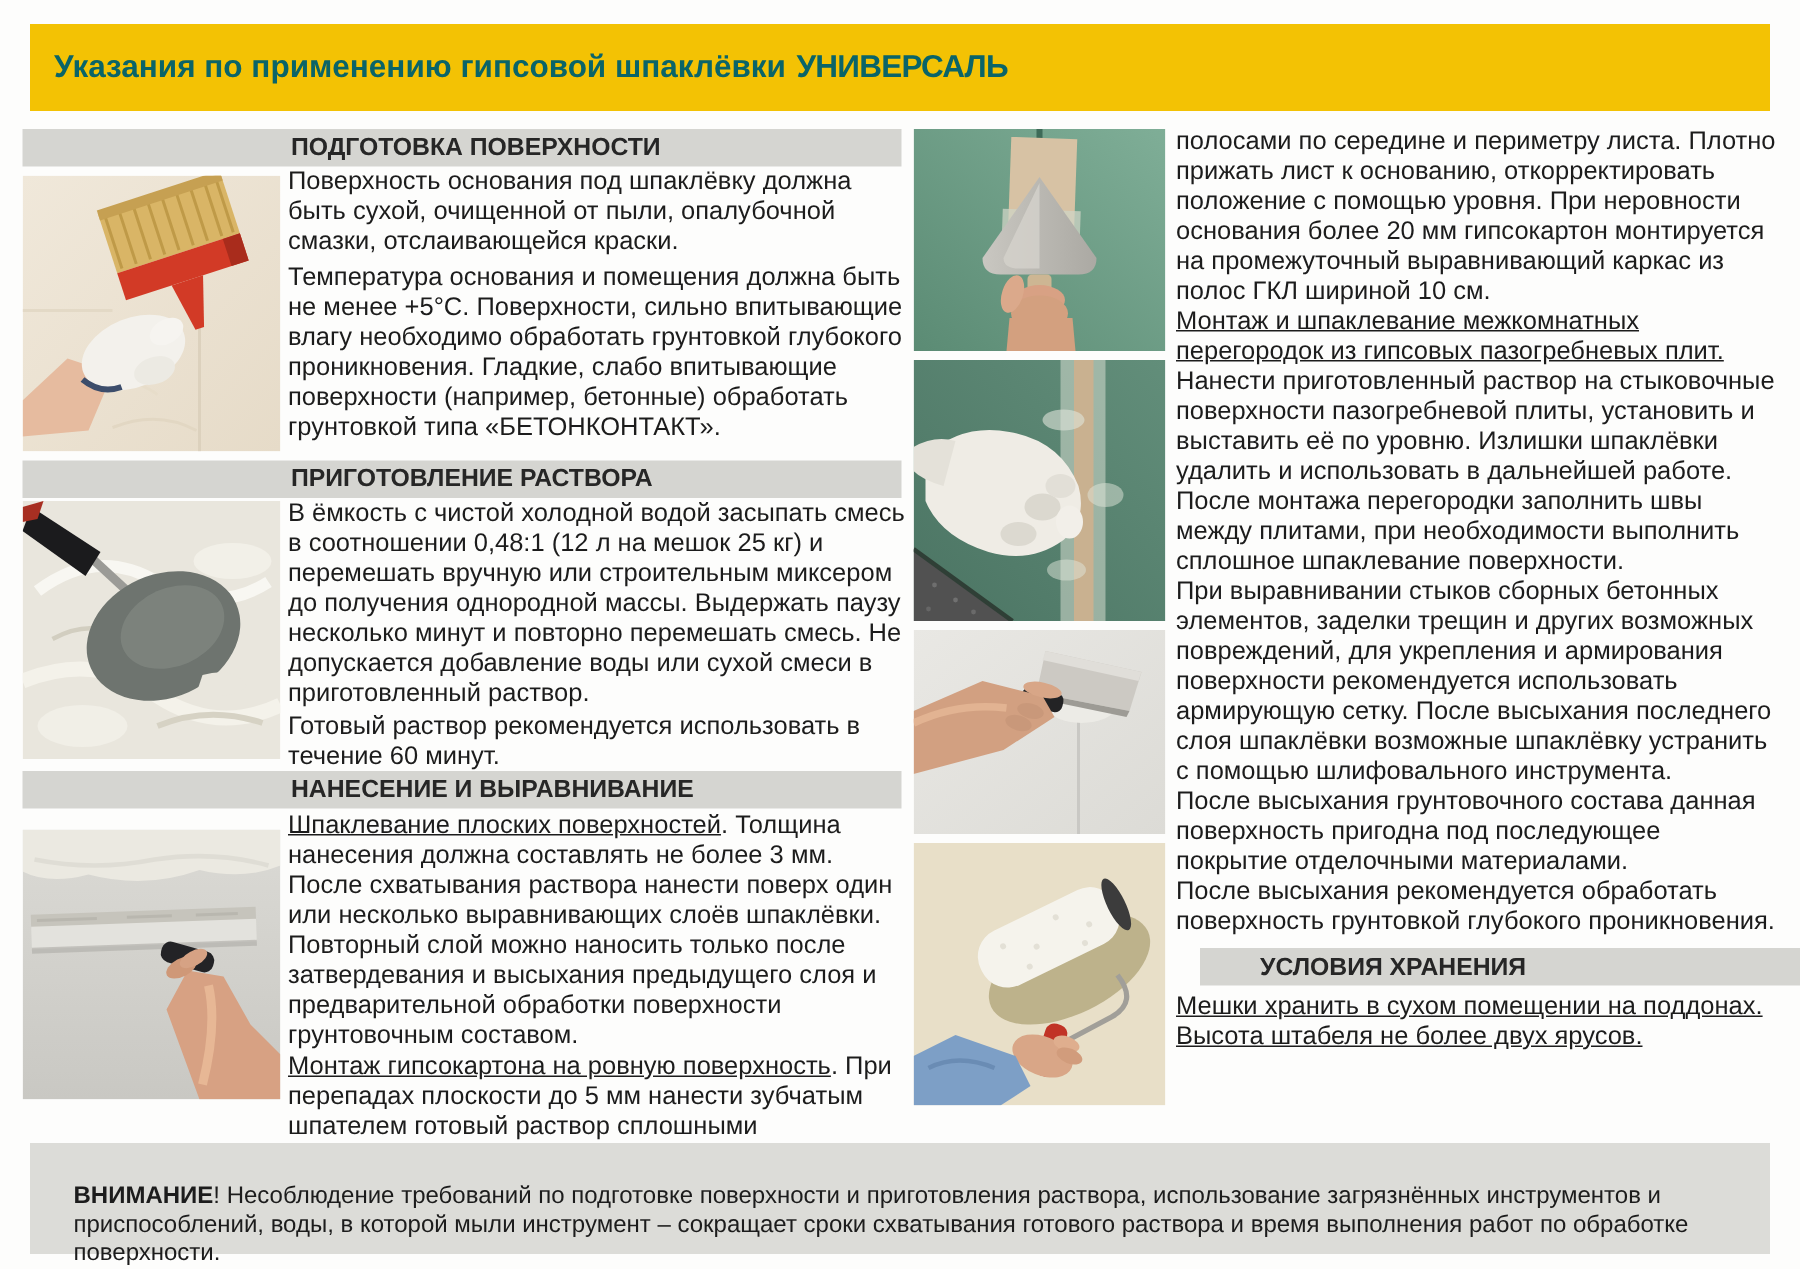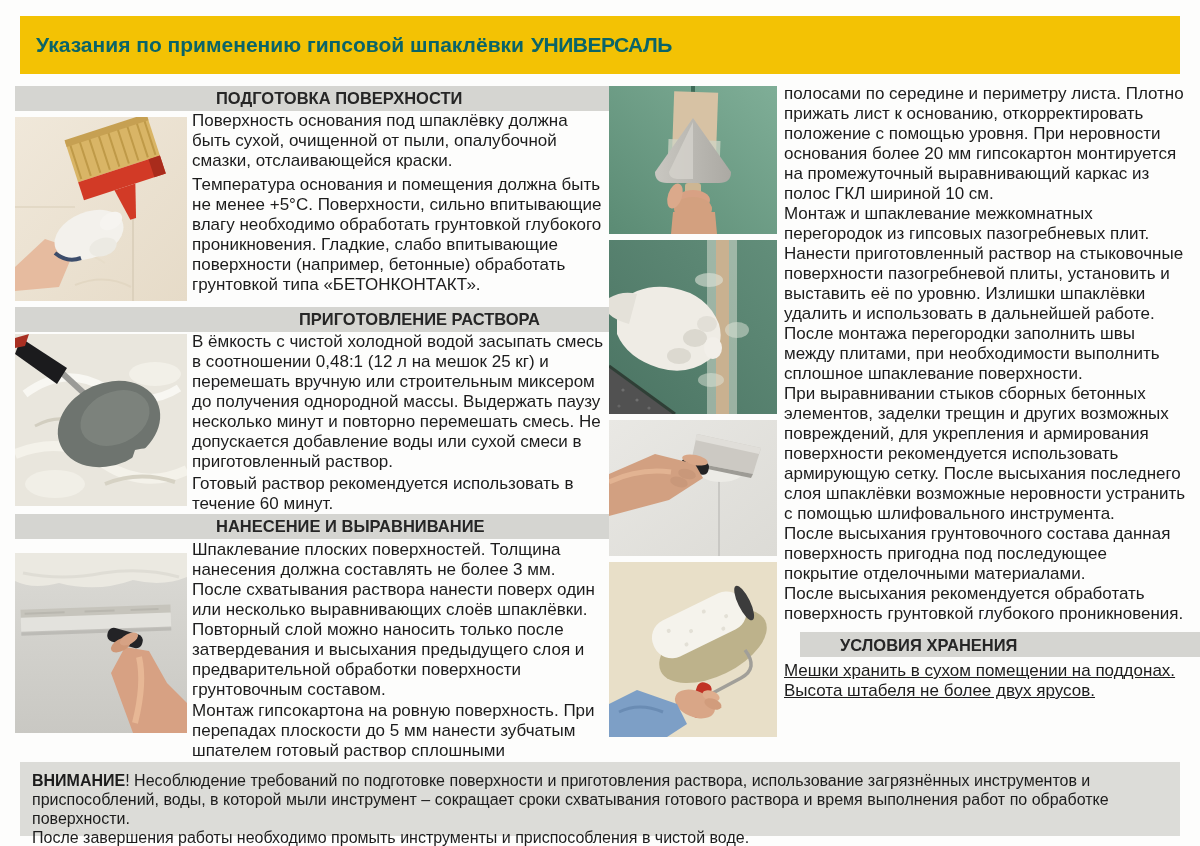--- a/index.html
+++ b/index.html
@@ -6,75 +6,75 @@
   .page{position:relative;width:1200px;height:846px;background:#fdfdfc;overflow:hidden;
         font-family:"Liberation Sans", sans-serif;color:#1c1c1c;}
   
   .titlebar{position:absolute;left:20px;top:16px;width:1160px;height:58px;background:#f3c204;
             display:flex;align-items:center;}
   .titlebar .t{margin-left:16px;font-size:21px;font-weight:bold;color:#0a6468;}
   .titlebar .brand{font-weight:bold;letter-spacing:-0.5px;margin-left:7px;}
   
   .band{position:absolute;background:#d5d5d1;height:25px;display:flex;align-items:center;}
   .band .lbl{font-size:16.5px;font-weight:bold;color:#262626;}
-  .band-left{left:15px;width:586px;padding-left:22px;}
+  .band-left{left:15px;width:586px;}
   .band-left .lbl{margin-left:179px;}
   .band-right{left:784px;width:401px;}
   .band-right .lbl{margin-left:5px;}
   
   .tb{position:absolute;left:192px;width:412px;font-size:17px;line-height:20px;}
   .col-right{position:absolute;left:784px;top:84px;width:402px;font-size:17px;line-height:20px;}
   .col-right p{margin:0;}
-  .u{}
+  .u{text-decoration:underline;}
   .storage-lines div{margin:0;text-decoration:underline;}
   
   .warning{position:absolute;left:20px;top:762px;width:1160px;height:74px;background:#dcdcd8;
            box-sizing:border-box;padding:9px 12px;font-size:16px;line-height:19px;}
-  .warning p{margin:0;}
+  .warning p{margin:17px;}
   .warning .wlabel{font-weight:bold;}
   
   .ph{position:absolute;overflow:hidden;}
   .ph svg{display:block;width:100%;height:100%;}
 </style>
 </head>
 <body>
 
 <div class="page">
 
   <header class="titlebar">
     <span class="t">
       <span>Указания по применению гипсовой шпаклёвки</span><span class="brand">УНИВЕРСАЛЬ</span>
     </span>
   </header>
 
   <div class="band band-left" style="top:86px;">
     <span class="lbl">ПОДГОТОВКА ПОВЕРХНОСТИ</span>
   </div>
-  <div class="band band-left" style="top:307px;justify-content:center;">
+  <div class="band band-left" style="top:307px;">
     <span class="lbl">ПРИГОТОВЛЕНИЕ РАСТВОРА</span>
   </div>
   <div class="band band-left" style="top:514px;">
     <span class="lbl">НАНЕСЕНИЕ И ВЫРАВНИВАНИЕ</span>
   </div>
 
   <div class="tb" style="top:111px;">Поверхность основания под шпаклёвку должна быть сухой, очищенной от пыли, опалубочной смазки, отслаивающейся краски.</div>
   <div class="tb" style="top:175px;">Температура основания и помещения должна быть не менее +5°С. Поверхности, сильно впитывающие влагу необходимо обработать грунтовкой глубокого проникновения. Гладкие, слабо впитывающие поверхности (например, бетонные) обработать грунтовкой типа «БЕТОНКОНТАКТ».</div>
   <div class="tb" style="top:332px;">В ёмкость с чистой холодной водой засыпать смесь в соотношении 0,48:1 (12 л на мешок 25 кг) и перемешать вручную или строительным миксером до получения однородной массы. Выдержать паузу несколько минут и повторно перемешать смесь. Не допускается добавление воды или сухой смеси в приготовленный раствор.</div>
   <div class="tb" style="top:474px;">Готовый раствор рекомендуется использовать в течение 60 минут.</div>
   <div class="tb" style="top:540px;">
     <span class="u">Шпаклевание плоских поверхностей</span><span>. Толщина нанесения должна составлять не более 3 мм. После схватывания раствора нанести поверх один или несколько выравнивающих слоёв шпаклёвки. Повторный слой можно наносить только после затвердевания и высыхания предыдущего слоя и предварительной обработки поверхности грунтовочным составом.</span>
   </div>
   <div class="tb" style="top:701px;">
     <span class="u">Монтаж гипсокартона на ровную поверхность</span><span>. При перепадах плоскости до 5 мм нанести зубчатым шпателем готовый раствор сплошными</span>
   </div>
 
   <div class="col-right">
     <p>полосами по середине и периметру листа. Плотно прижать лист к основанию, откорректировать положение с помощью уровня. При неровности основания более 20 мм гипсокартон монтируется на промежуточный выравнивающий каркас из полос ГКЛ шириной 10 см.</p>
     <p><span class="u">Монтаж и шпаклевание межкомнатных перегородок из гипсовых пазогребневых плит.</span><span> Нанести приготовленный раствор на стыковочные поверхности пазогребневой плиты, установить и выставить её по уровню. Излишки шпаклёвки удалить и использовать в дальнейшей работе. После монтажа перегородки заполнить швы между плитами, при необходимости выполнить сплошное шпаклевание поверхности.</span></p>
-    <p>При выравнивании стыков сборных бетонных элементов, заделки трещин и других возможных повреждений, для укрепления и армирования поверхности рекомендуется использовать армирующую сетку. После высыхания последнего слоя шпаклёвки возможные неровности устранить с помощью шлифовального инструмента.</p>
+    <p>При выравнивании стыков сборных бетонных элементов, заделки трещин и других возможных повреждений, для укрепления и армирования поверхности рекомендуется использовать армирующую сетку. После высыхания последнего слоя шпаклёвки возможные шпаклёвку устранить с помощью шлифовального инструмента.</p>
     <p>После высыхания грунтовочного состава данная поверхность пригодна под последующее покрытие отделочными материалами.</p>
     <p>После высыхания рекомендуется обработать поверхность грунтовкой глубокого проникновения.</p>
     <div class="band band-right" style="position:relative;left:16px;width:401px;margin:8px 0 4px 0;padding-left:35px;">
       <span class="lbl">УСЛОВИЯ ХРАНЕНИЯ</span>
     </div>
     <div class="storage-lines">
       <div>Мешки хранить в сухом помещении на поддонах.</div>
       <div>Высота штабеля не более двух ярусов.</div>
     </div>
   </div>

